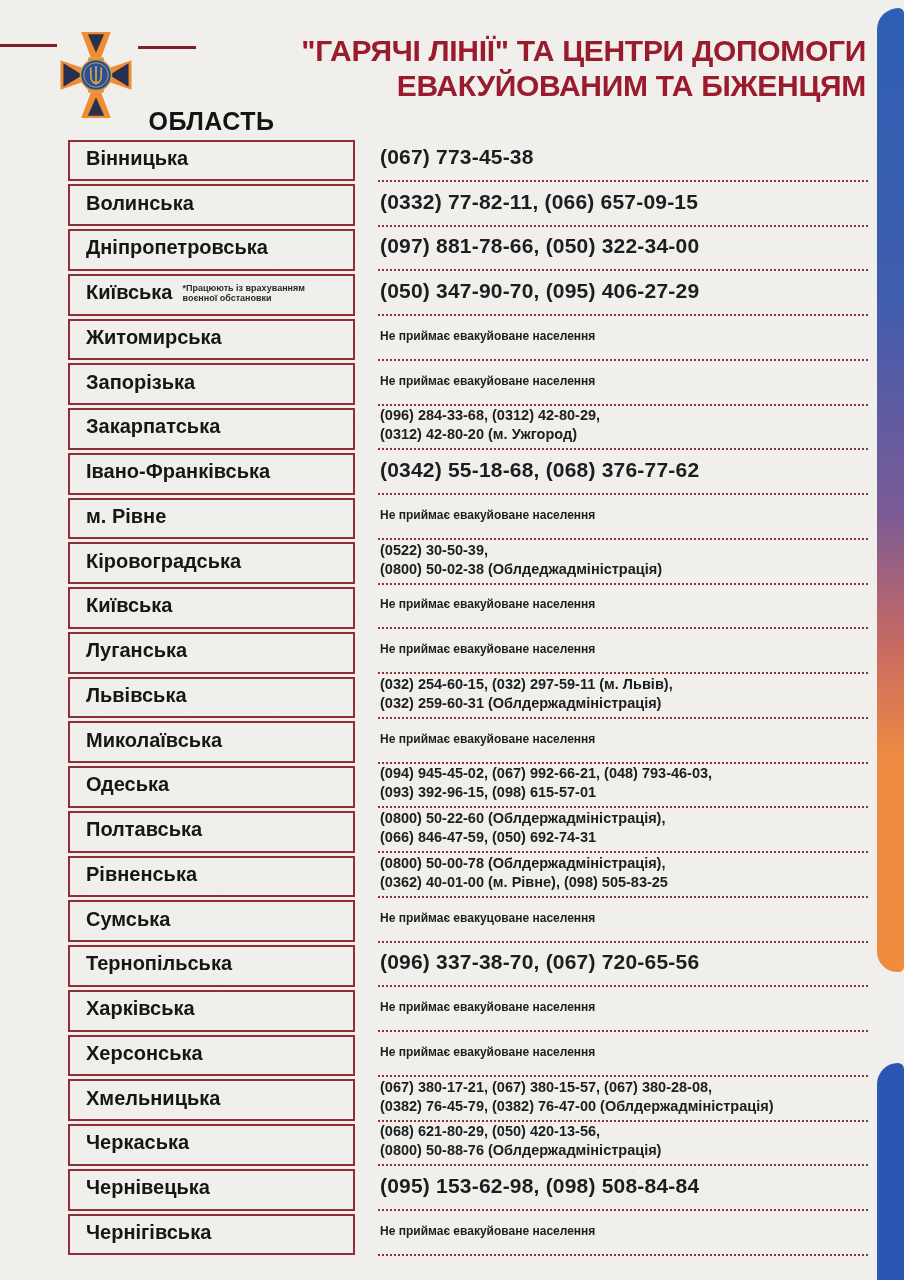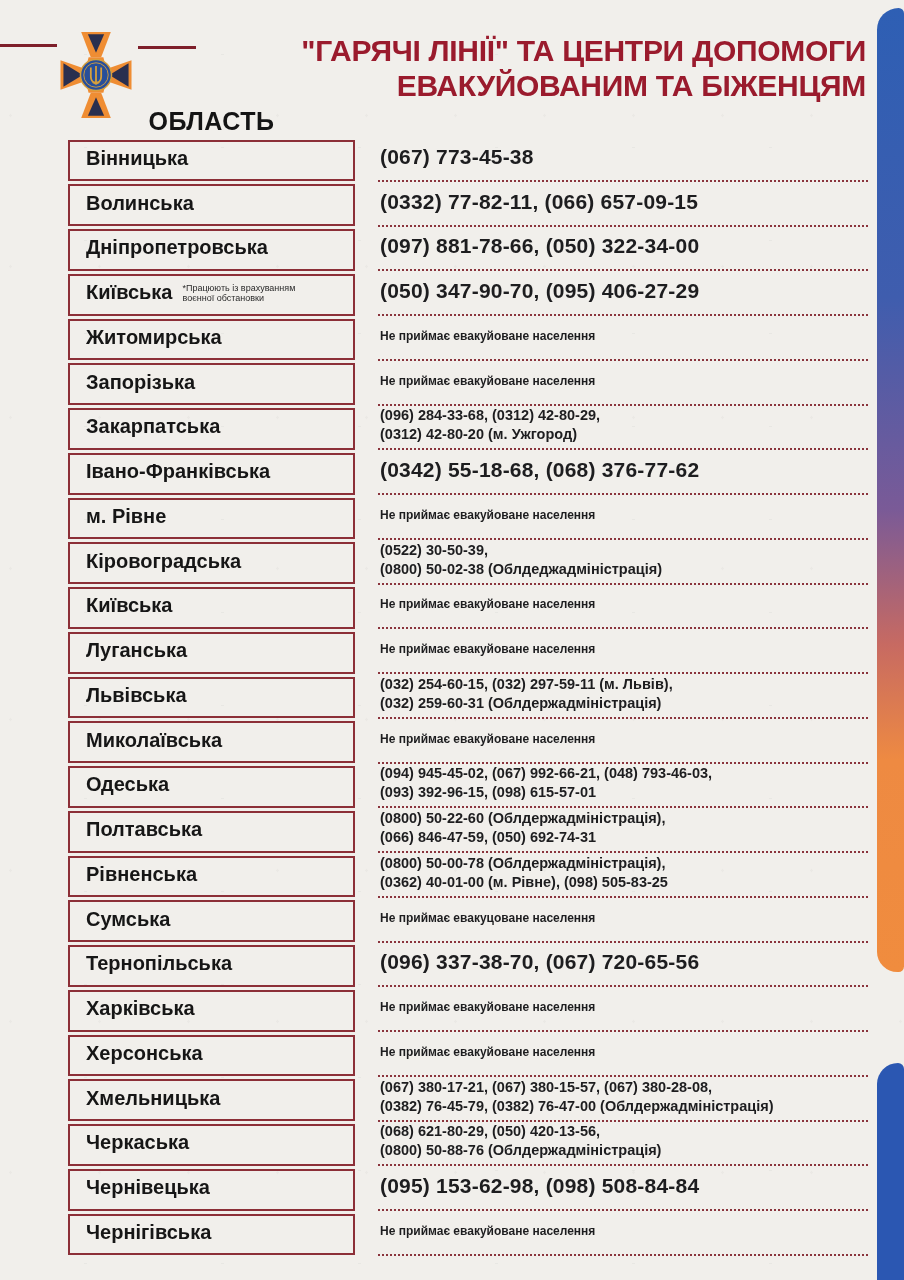--- a/index.html
+++ b/index.html
@@ -44,21 +44,21 @@
     display:grid; grid-template-columns:287px 1fr; column-gap:23px;
     grid-auto-rows:44.76px;
   }
   .oblast-cell{
     border:2px solid #8c2f37; margin:1.5px 0;
     display:flex; align-items:center; padding:0 8px 4px 16px;
     box-sizing:border-box;
   }
   .oblast-name{font-size:20px; font-weight:bold; color:#161616; white-space:nowrap;}
   .oblast-note{
-    font-size:9px; line-height:1.12; font-weight:normal; color:#2a2a2a;
+    font-size:9px; line-height:1.12; font-weight:bold; color:#2a2a2a;
     margin-left:10px; width:138px;
   }
   .contact-cell{
     position:relative; display:flex; flex-direction:column; justify-content:center;
     padding:0 4px 7px 2px; box-sizing:border-box;
   }
   .contact-cell::after{
     content:""; position:absolute; left:0; right:4px; bottom:1px;
     border-bottom:2px dotted #8a343c;
   }

